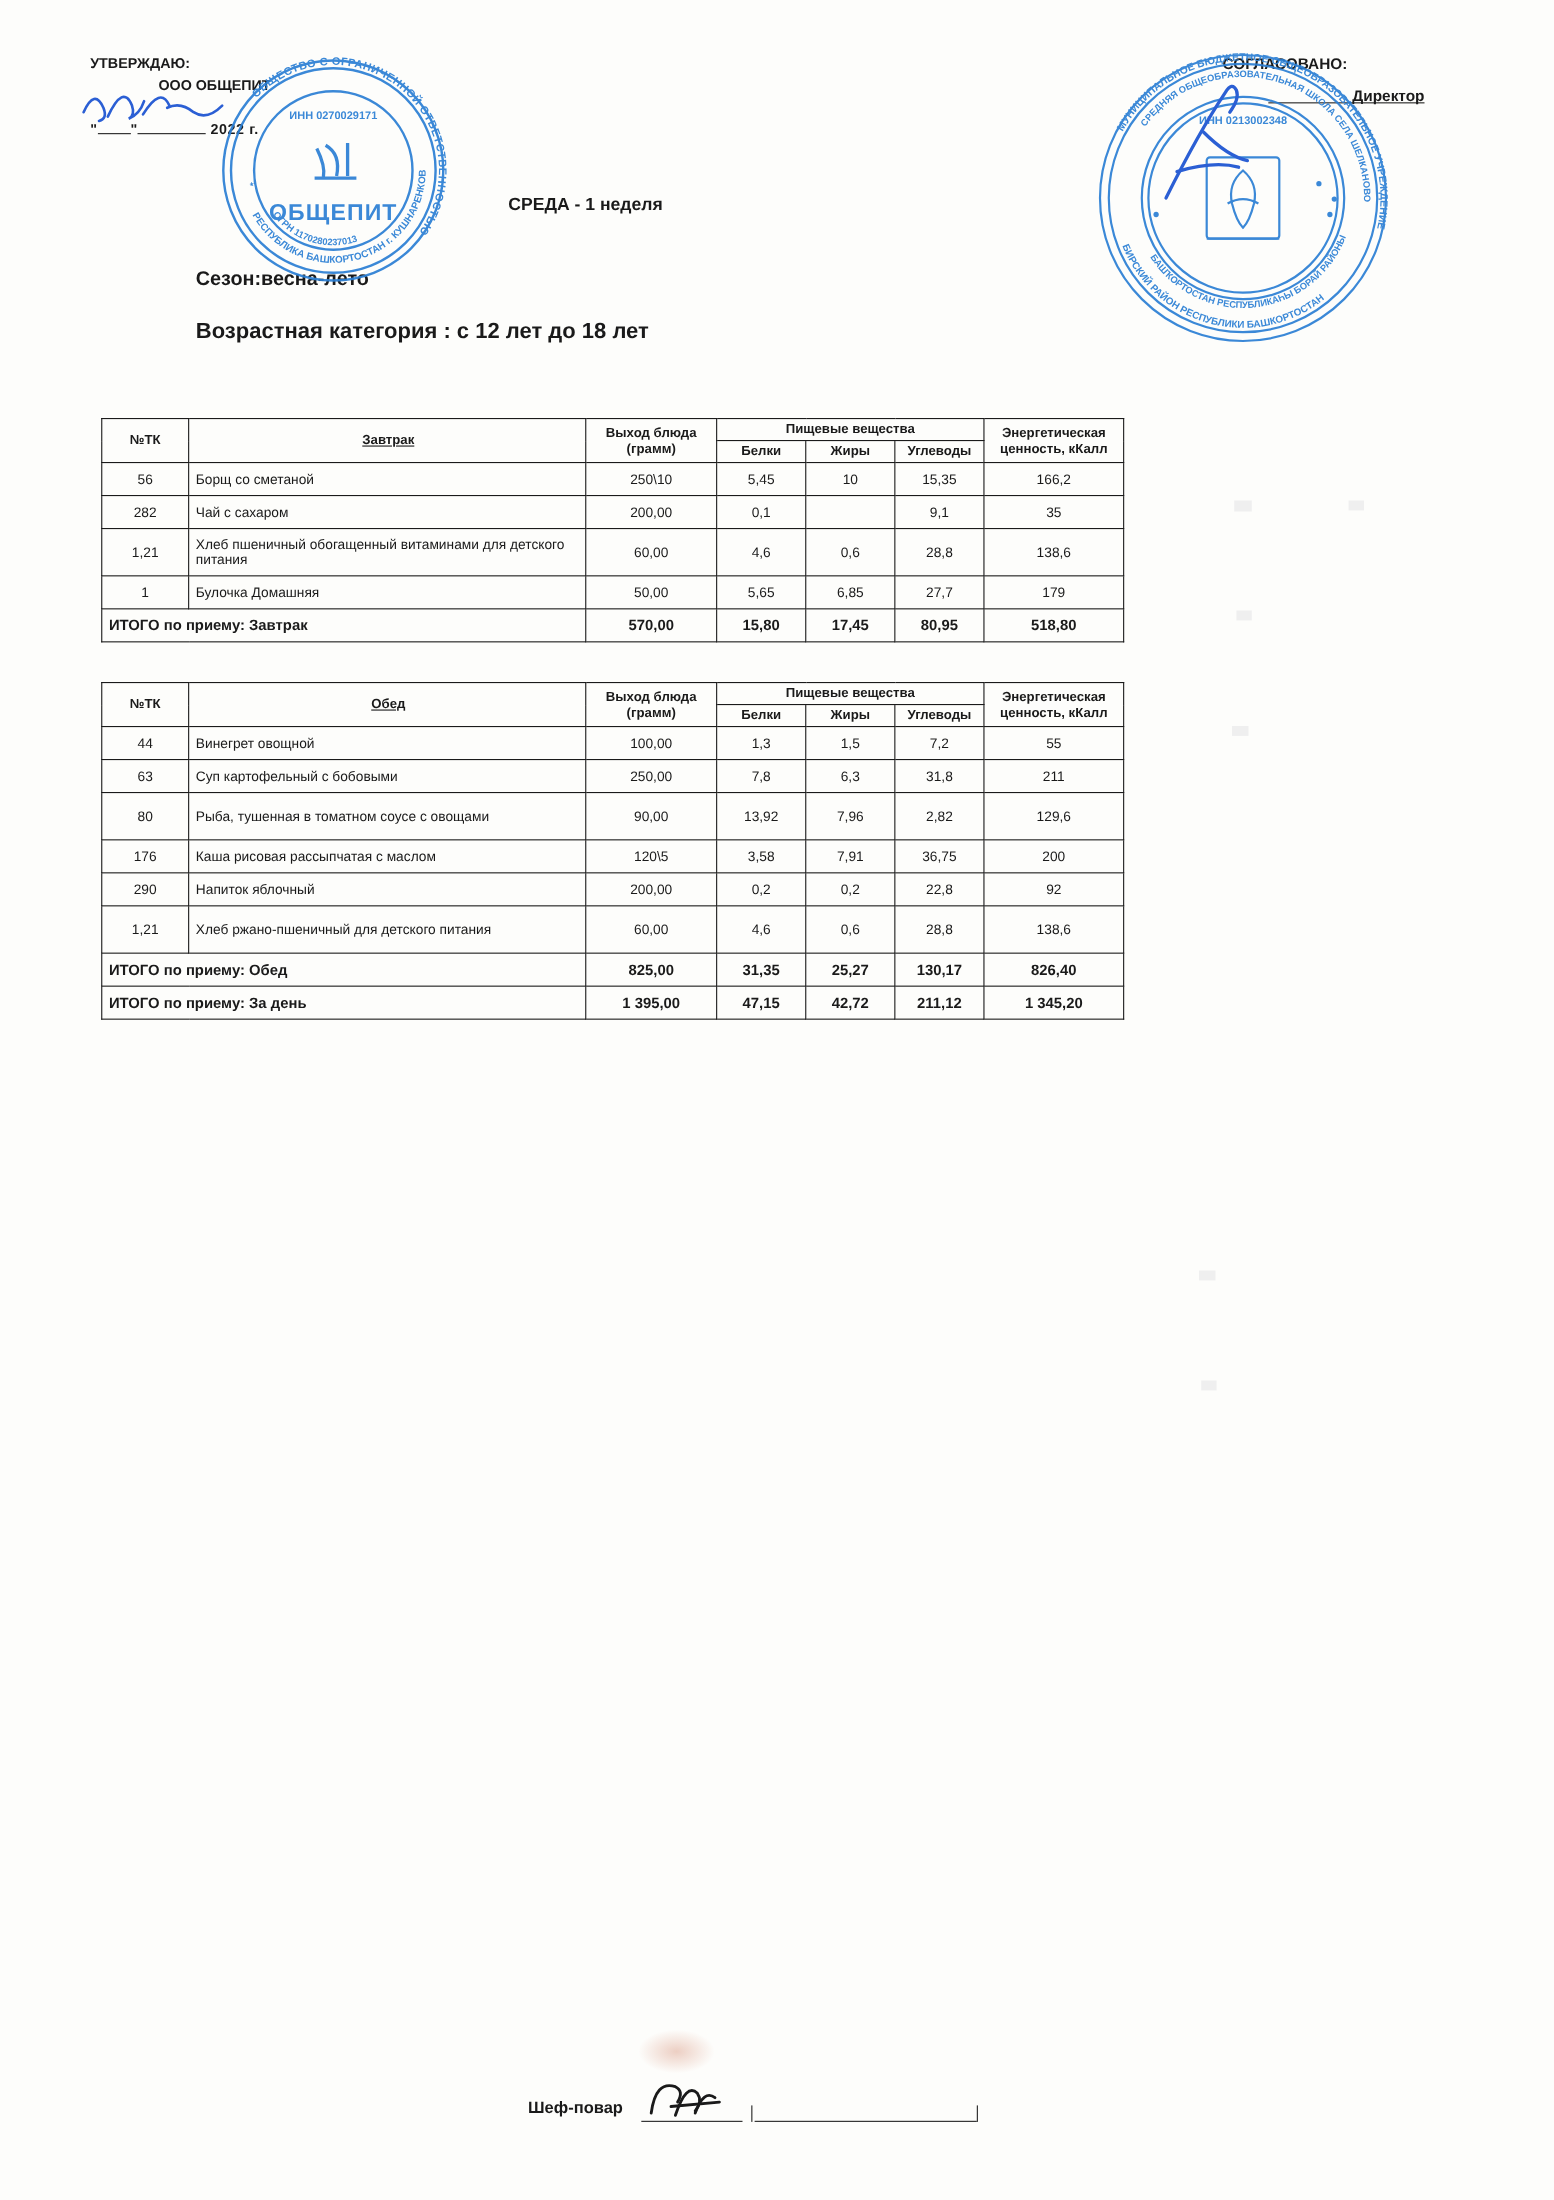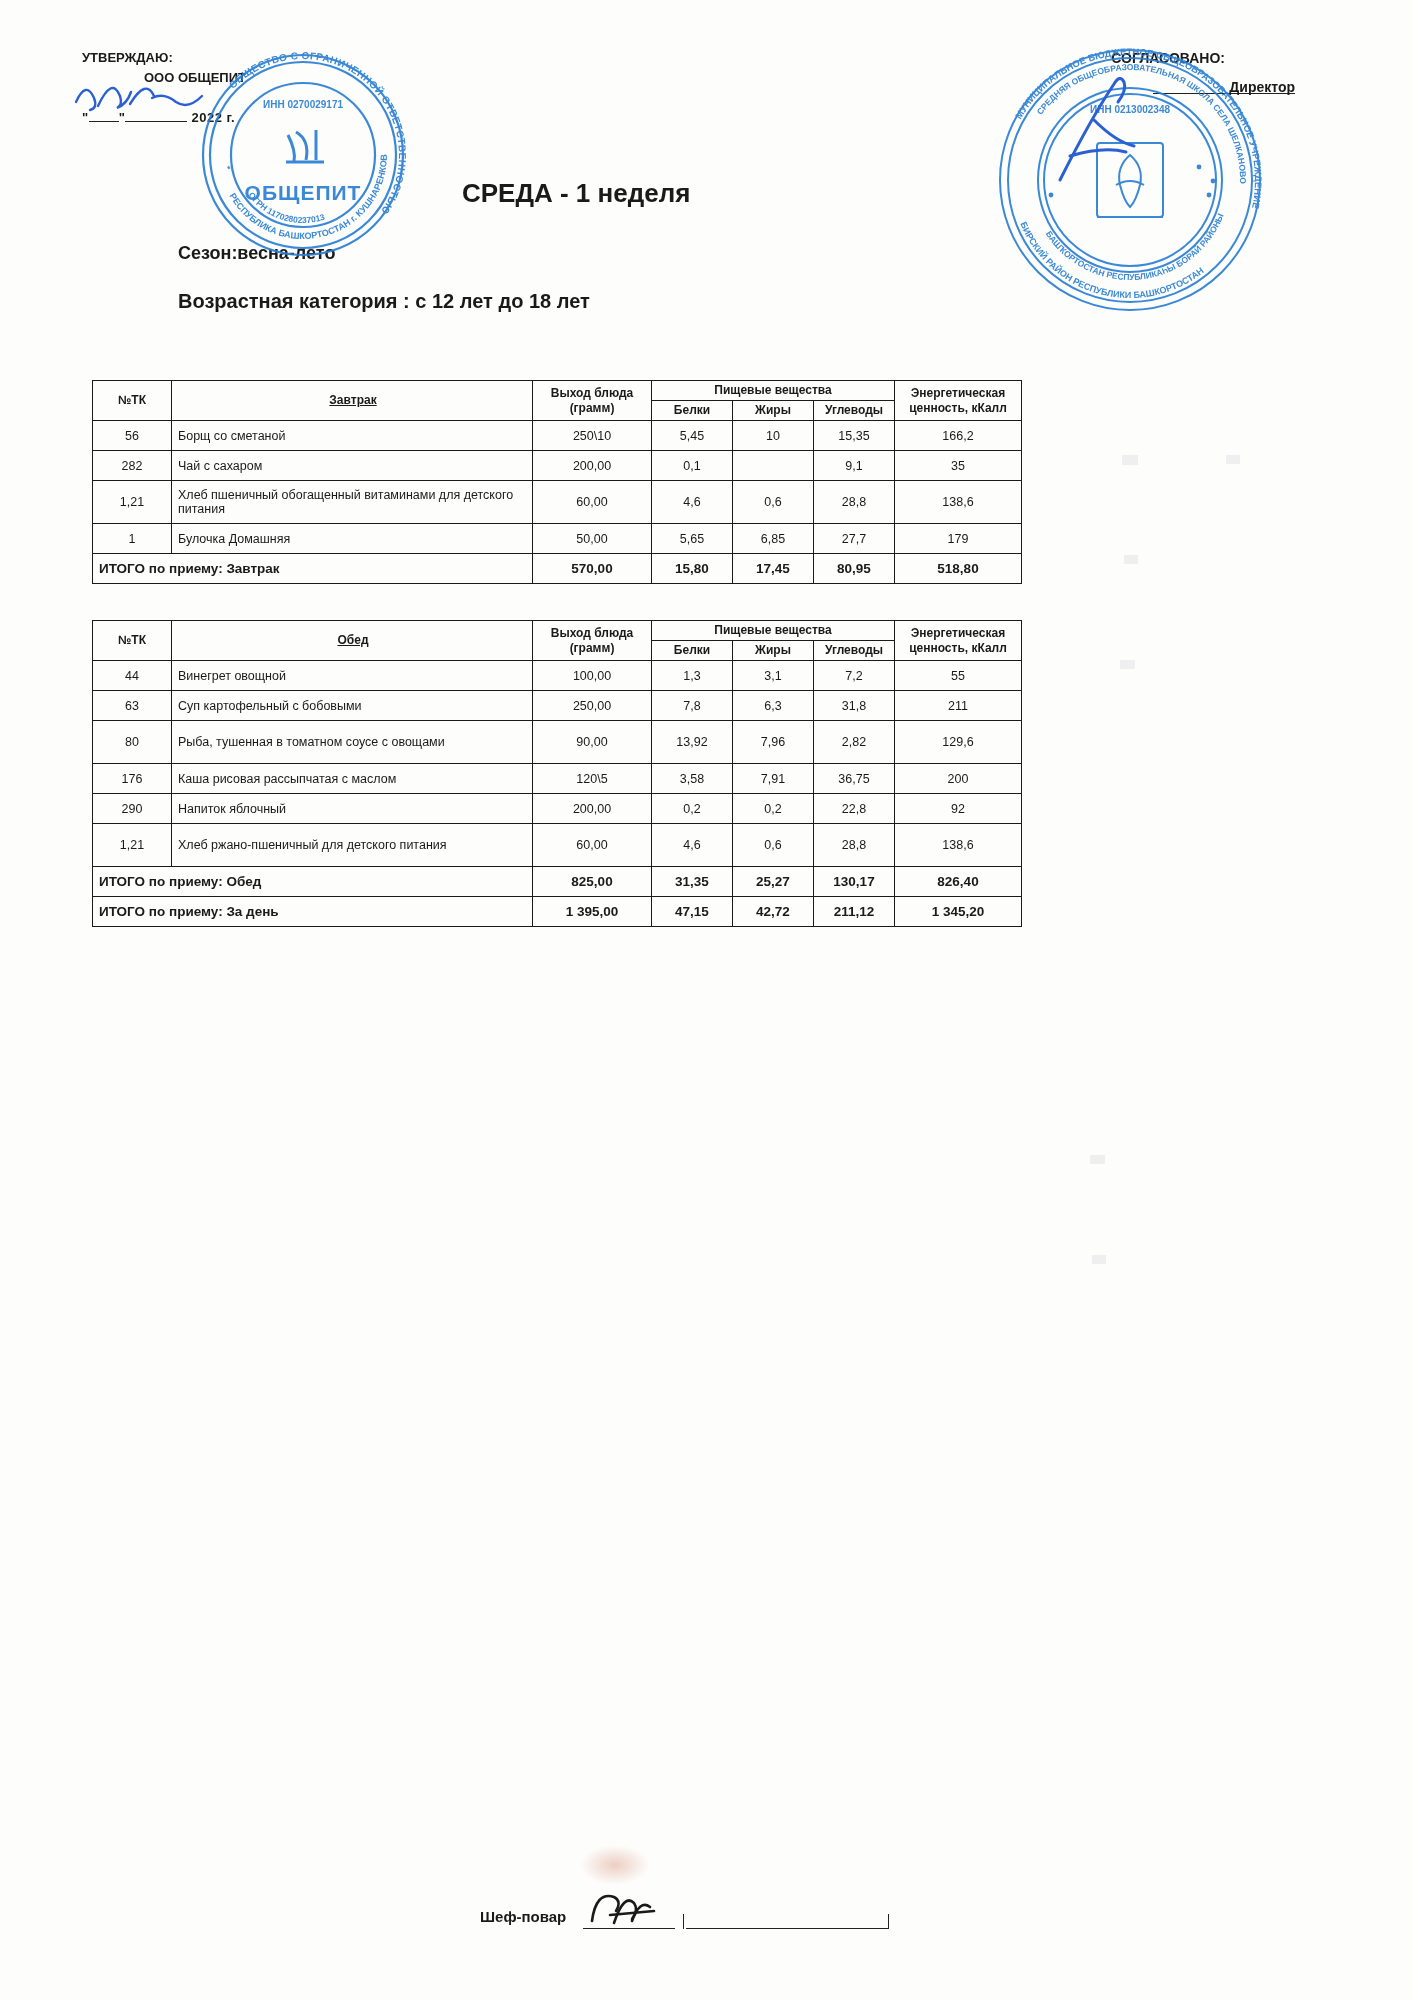--- a/index.html
+++ b/index.html
@@ -79,21 +79,21 @@
     right: 118px;
     top: 93px;
     width: 142px;
     border-bottom: 1px solid #222;
   }
 
   .weekday {
     position: absolute;
     left: 462px;
     top: 178px;
-    font-size: 26px;
+    font-size: 16px;
     font-weight: bold;
   }
   .season {
     position: absolute;
     left: 178px;
     top: 243px;
     font-size: 18px;
     font-weight: bold;
   }
   .age-cat {
@@ -470,21 +470,21 @@
         <th class="c-val">Жиры</th>
         <th class="c-val">Углеводы</th>
       </tr>
     </thead>
     <tbody>
       <tr>
         <td class="c-num row-h">44</td>
         <td class="c-dish">Винегрет овощной</td>
         <td class="c-out">100,00</td>
         <td class="c-val">1,3</td>
-        <td class="c-val">3,1</td>
+        <td class="c-val">1,5</td>
         <td class="c-val">7,2</td>
         <td class="c-kcal">55</td>
       </tr>
       <tr>
         <td class="c-num row-h">63</td>
         <td class="c-dish">Суп картофельный с бобовыми</td>
         <td class="c-out">250,00</td>
         <td class="c-val">7,8</td>
         <td class="c-val">6,3</td>
         <td class="c-val">31,8</td>

